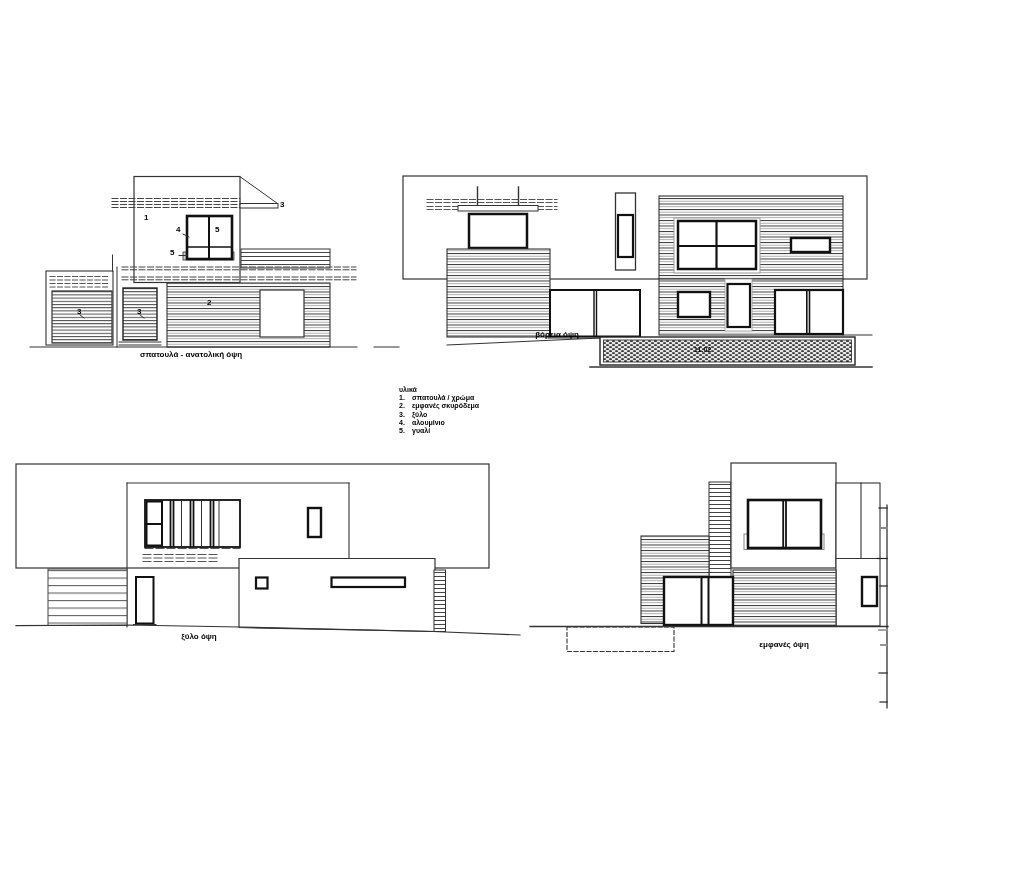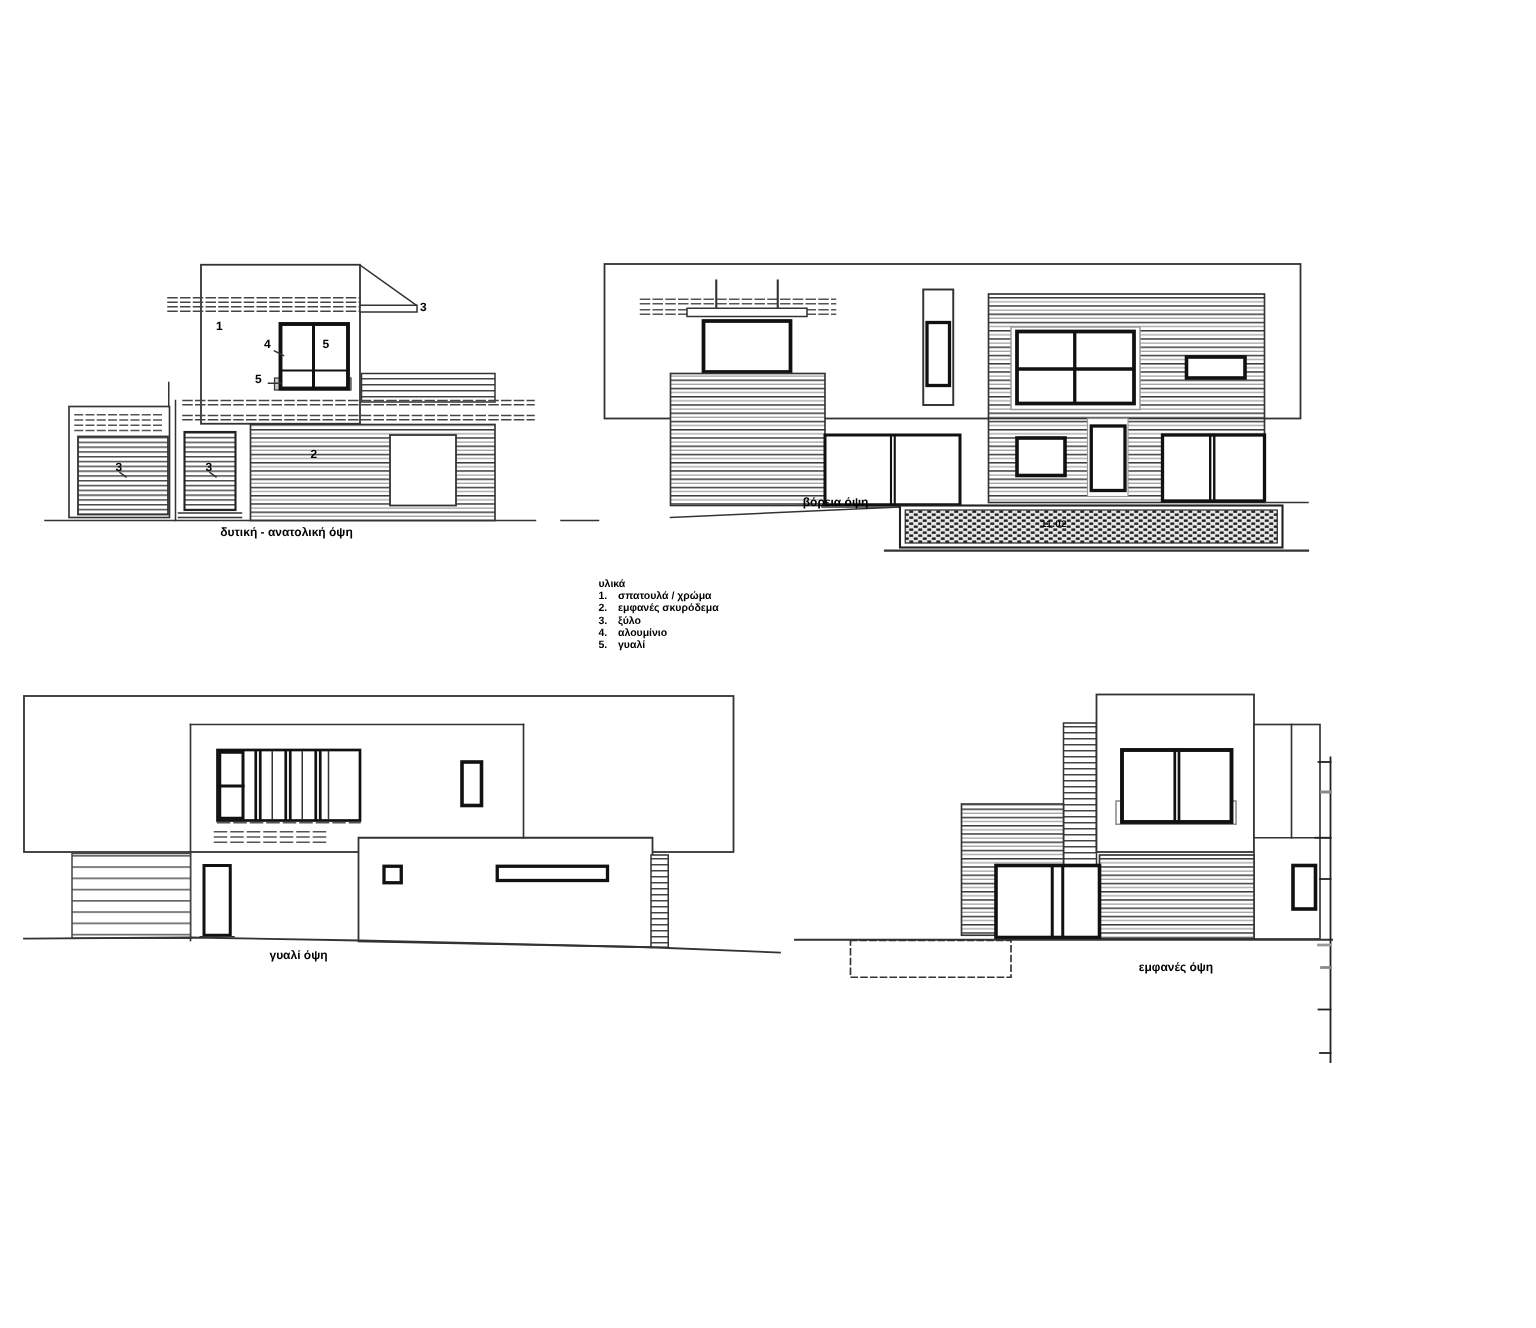--- a/index.html
+++ b/index.html
@@ -209,23 +209,23 @@
     <line x1="881" y1="528" x2="887" y2="528" stroke="#888" stroke-width="2"></line>
     <line x1="877" y1="558.5" x2="887" y2="558.5" stroke="#222" stroke-width="1.2"></line>
     <line x1="880" y1="586" x2="887" y2="586" stroke="#222" stroke-width="1.2"></line>
     <line x1="879" y1="630" x2="887" y2="630" stroke="#999" stroke-width="1.8"></line>
     <line x1="881" y1="645" x2="887" y2="645" stroke="#888" stroke-width="1.8"></line>
     <line x1="879" y1="673" x2="887" y2="673" stroke="#222" stroke-width="1.2"></line>
     <line x1="880" y1="702" x2="887" y2="702" stroke="#222" stroke-width="1.2"></line>
   </g>
 </svg>
 
-<span class="lbl title" style="left:191px;top:351px">δυτική - ανατολική όψη</span>
+<span class="lbl title" style="left:191px;top:351px">σπατουλά - ανατολική όψη</span>
 <span class="lbl title" style="left:557px;top:331px">βόρεια όψη</span>
-<span class="lbl title" style="left:199px;top:632.5px">γυαλί όψη</span>
+<span class="lbl title" style="left:199px;top:632.5px">ξύλο όψη</span>
 <span class="lbl title" style="left:784px;top:640.5px">εμφανές όψη</span>
 
 <span class="lbl callout" style="left:144px;top:214px">1</span>
 <span class="lbl callout" style="left:176px;top:226px">4</span>
 <span class="lbl callout" style="left:215px;top:226px">5</span>
 <span class="lbl callout" style="left:170px;top:249px">5</span>
 <span class="lbl callout" style="left:280px;top:201px">3</span>
 <span class="lbl callout" style="left:207px;top:299px">2</span>
 <span class="lbl callout" style="left:77px;top:308px">3</span>
 <span class="lbl callout" style="left:137px;top:308px">3</span>

